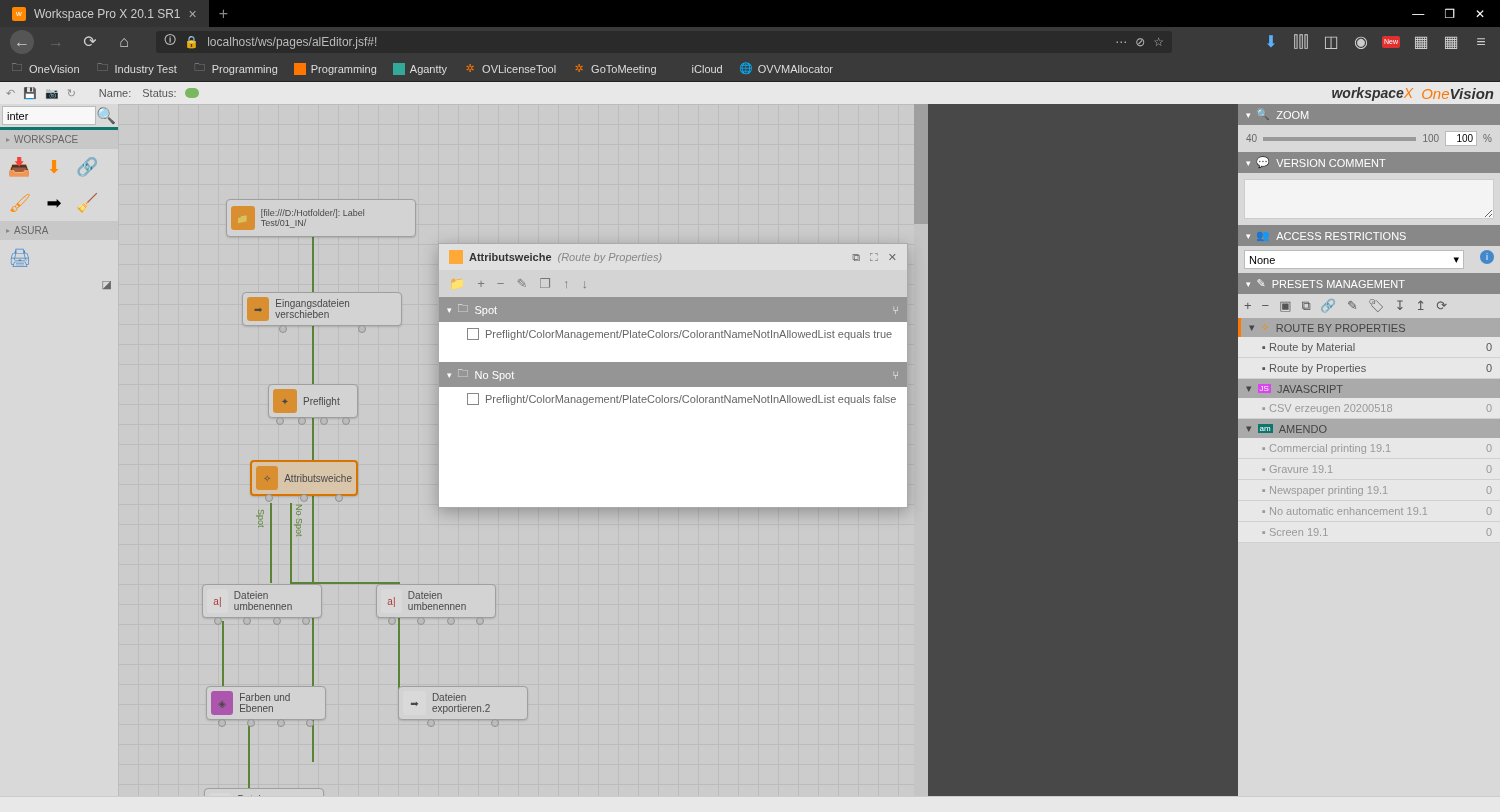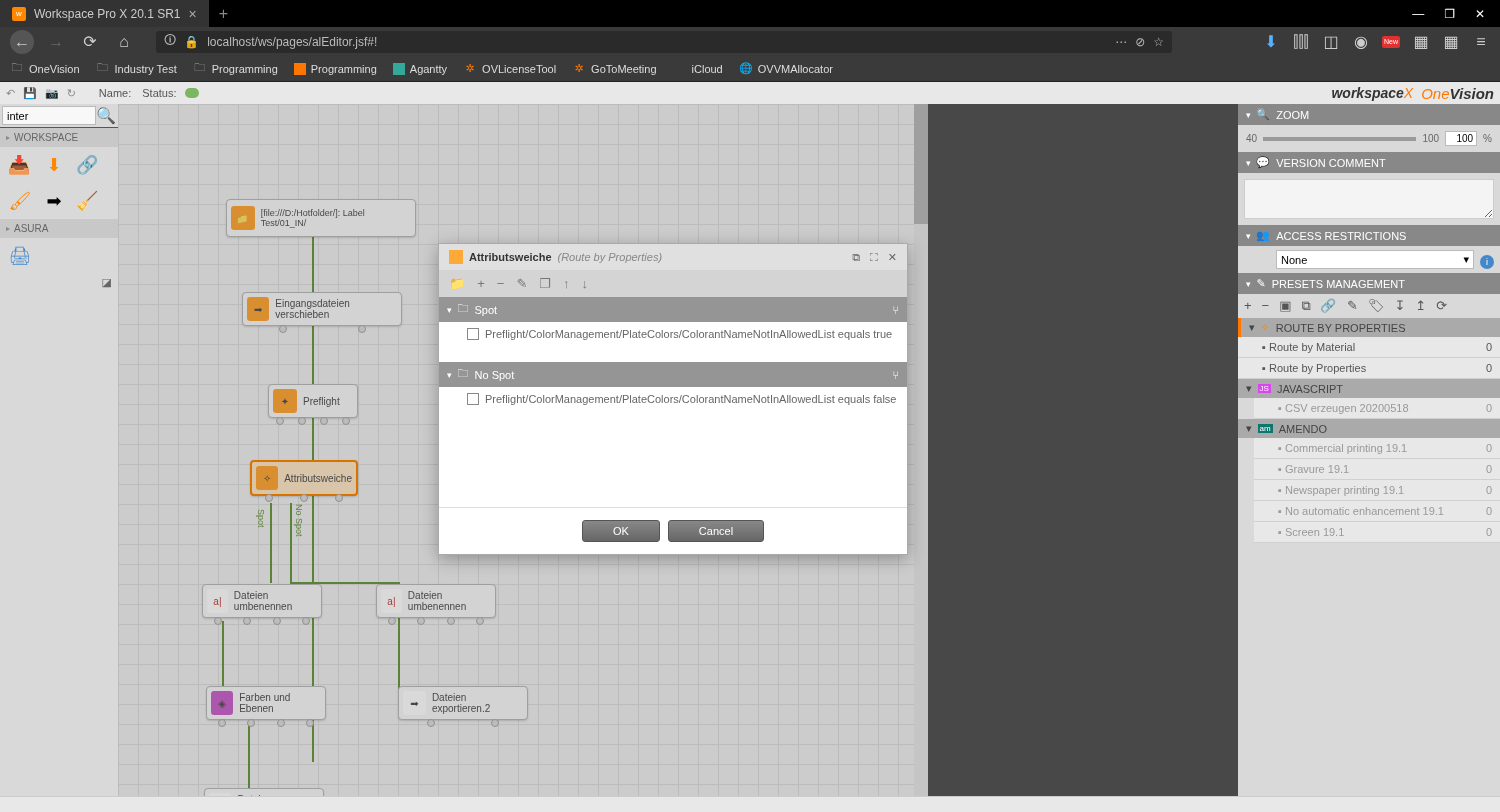--- a/index.html
+++ b/index.html
@@ -38,21 +38,21 @@
 .status-pill { background: #7bb661; border-radius: 6px; width: 14px; height: 10px; display: inline-block; }
 .brand-area { margin-left: auto; display: flex; align-items: flex-start; gap: 8px; }
 .brand-workspace { font-size: 14px; font-style: italic; color: #333; font-weight: bold; }
 .brand-orange { color: #ff7700; font-style: italic; font-size: 14px; }
 .brand-one { color: #ff7700; }
 .brand-vision { color: #333; font-weight: bold; }
 
 
 .main { display: flex; height: calc(812px - 27px - 29px - 26px - 22px - 16px); }
 .left-panel { width: 118px; background: #d9d9d9; display: flex; flex-direction: column; }
-.search-box { display: flex; padding: 2px; border-bottom: 1px solid #0f766e; }
+.search-box { display: flex; padding: 2px; border-bottom: 3px solid #0f766e; }
 .search-box input { flex: 1; font-size: 11px; padding: 2px 4px; border: 1px solid #bbb; width: 90px; background: #f8f8f8; }
 .search-icon { width: 20px; display: flex; align-items: center; justify-content: center; color: #666; cursor: pointer; }
 .panel-section { font-size: 10px; color: #666; padding: 4px 6px; background: #c8c8c8; display: flex; align-items: center; gap: 4px; }
 .panel-section::before { content: "▸"; color: #888; font-size: 8px; }
 .tool-row { display: flex; padding: 6px 8px; gap: 10px; }
 .tool-icon { width: 24px; height: 24px; display: flex; align-items: center; justify-content: center; cursor: pointer; font-size: 18px; }
 .expand-icon { margin-left: auto; padding: 2px 6px; color: #666; cursor: pointer; font-size: 11px; }
 
 
 .canvas-container { flex: 1; background: #f0f0f0; position: relative; overflow: hidden; }
@@ -71,29 +71,29 @@
 
 
 .right-panel { width: 262px; background: #d9d9d9; display: flex; flex-direction: column; font-size: 11px; }
 .right-section-header { background: #888; color: #fff; padding: 4px 8px; font-size: 11px; display: flex; align-items: center; gap: 6px; }
 .right-section-header::before { content: "▾"; font-size: 9px; }
 .zoom-row { padding: 6px 8px; display: flex; align-items: center; gap: 6px; }
 .zoom-slider { flex: 1; height: 4px; background: #999; position: relative; }
 .zoom-label { font-size: 10px; color: #666; }
 .zoom-value { width: 32px; border: 1px solid #bbb; background: #fff; text-align: right; padding: 1px 3px; font-size: 10px; }
 .comment-box { margin: 6px; height: 40px; background: #f4f4f4; border: 1px solid #ccc; }
-.access-row { padding: 4px 6px; display: flex; gap: 6px; align-items: flex-end; margin-left: 32px; }
+.access-row { padding: 4px 6px; display: flex; gap: 16px; align-items: flex-start; }
 .select-box { flex: 1; background: #fff; border: 1px solid #bbb; padding: 2px 4px; font-size: 11px; display: flex; justify-content: space-between; align-items: center; }
 .info-icon { width: 14px; height: 14px; border-radius: 50%; background: #4488cc; color: #fff; font-size: 9px; display: flex; align-items: center; justify-content: center; }
 .preset-toolbar { padding: 4px 6px; display: flex; gap: 10px; color: #555; font-size: 13px; }
 .preset-toolbar span { cursor: pointer; }
 .preset-group { background: #aaa; color: #444; padding: 3px 8px; font-size: 11px; display: flex; align-items: center; gap: 6px; }
 .preset-group.orange-accent { border-left: 3px solid #ff7700; }
 .preset-item { padding: 4px 8px 4px 24px; font-size: 11px; color: #555; display: flex; justify-content: space-between; background: #e8e8e8; border-bottom: 1px solid #d0d0d0; cursor: pointer; }
-.preset-item.dimmed { color: #999; margin-left: 16px; }
+.preset-item.dimmed { color: #999; }
 
 
 .modal { position: absolute; left: 438px; top: 243px; width: 470px; background: #fff; border: 1px solid #aaa; box-shadow: 0 4px 16px rgba(0,0,0,0.3); }
 .modal-header { background: #e0e0e0; padding: 6px 10px; display: flex; align-items: center; gap: 6px; font-size: 11px; color: #333; }
 .modal-header-icon { width: 14px; height: 14px; background: #ffa939; }
 .modal-subtitle { color: #888; font-style: italic; }
 .modal-header-actions { margin-left: auto; display: flex; gap: 10px; color: #666; }
 .modal-header-actions span { cursor: pointer; }
 .modal-toolbar { background: #d4d4d4; padding: 6px 10px; display: flex; gap: 12px; color: #777; font-size: 13px; }
 .modal-toolbar span { cursor: pointer; }
@@ -458,17 +458,13 @@
         <span>🗀</span>
         <span>No Spot</span>
         <span class="branch-icon">⑂</span>
       </div>
     <div class="rule-row">
         <span class="rule-icon"></span>
         <span>Preflight/ColorManagement/PlateColors/ColorantNameNotInAllowedList equals false</span>
       </div>
     <div style="height:80px"></div>
   </div>
-  <div class="modal-footer">
-    <button class="modal-btn">OK</button>
-    <button class="modal-btn">Cancel</button>
-  </div>
 </div>
 
 </body></html>

